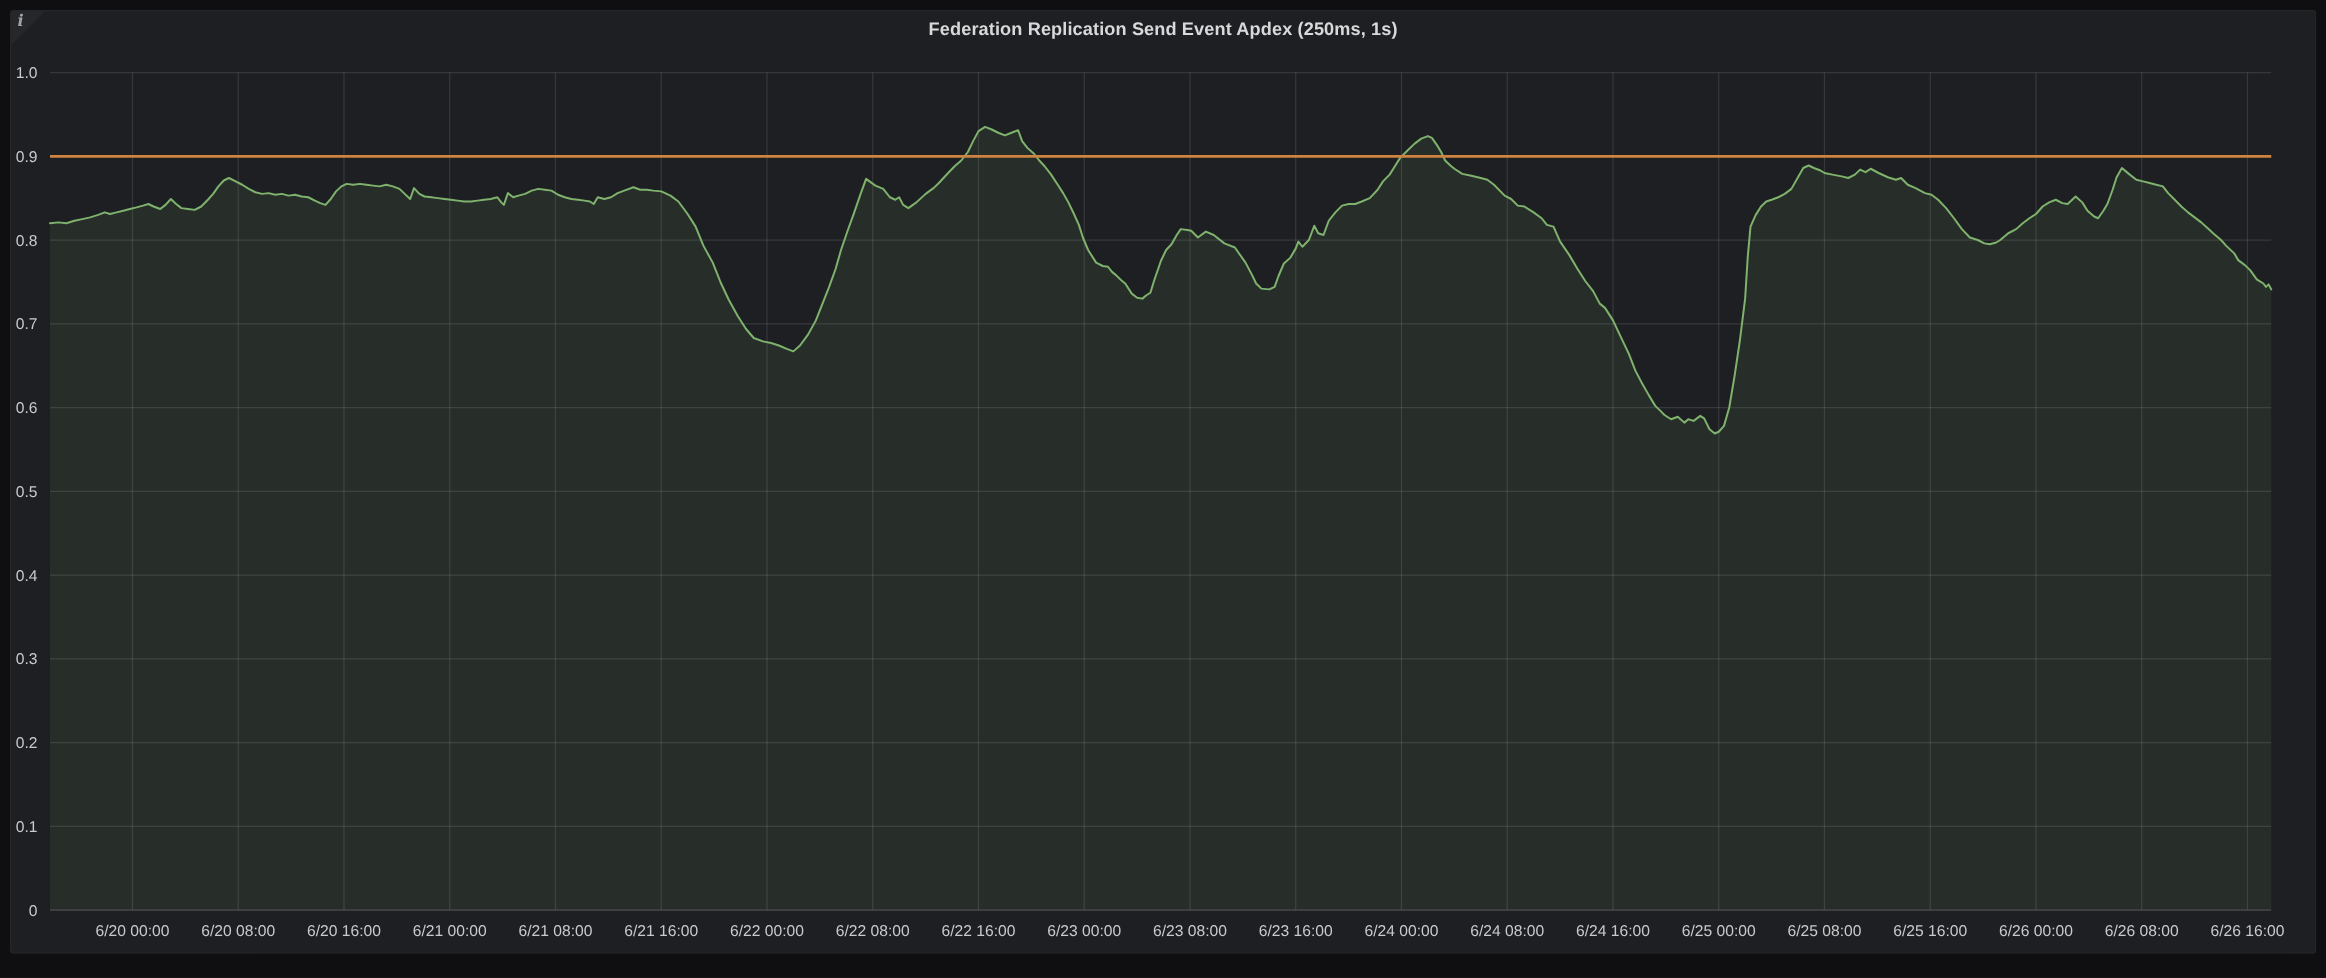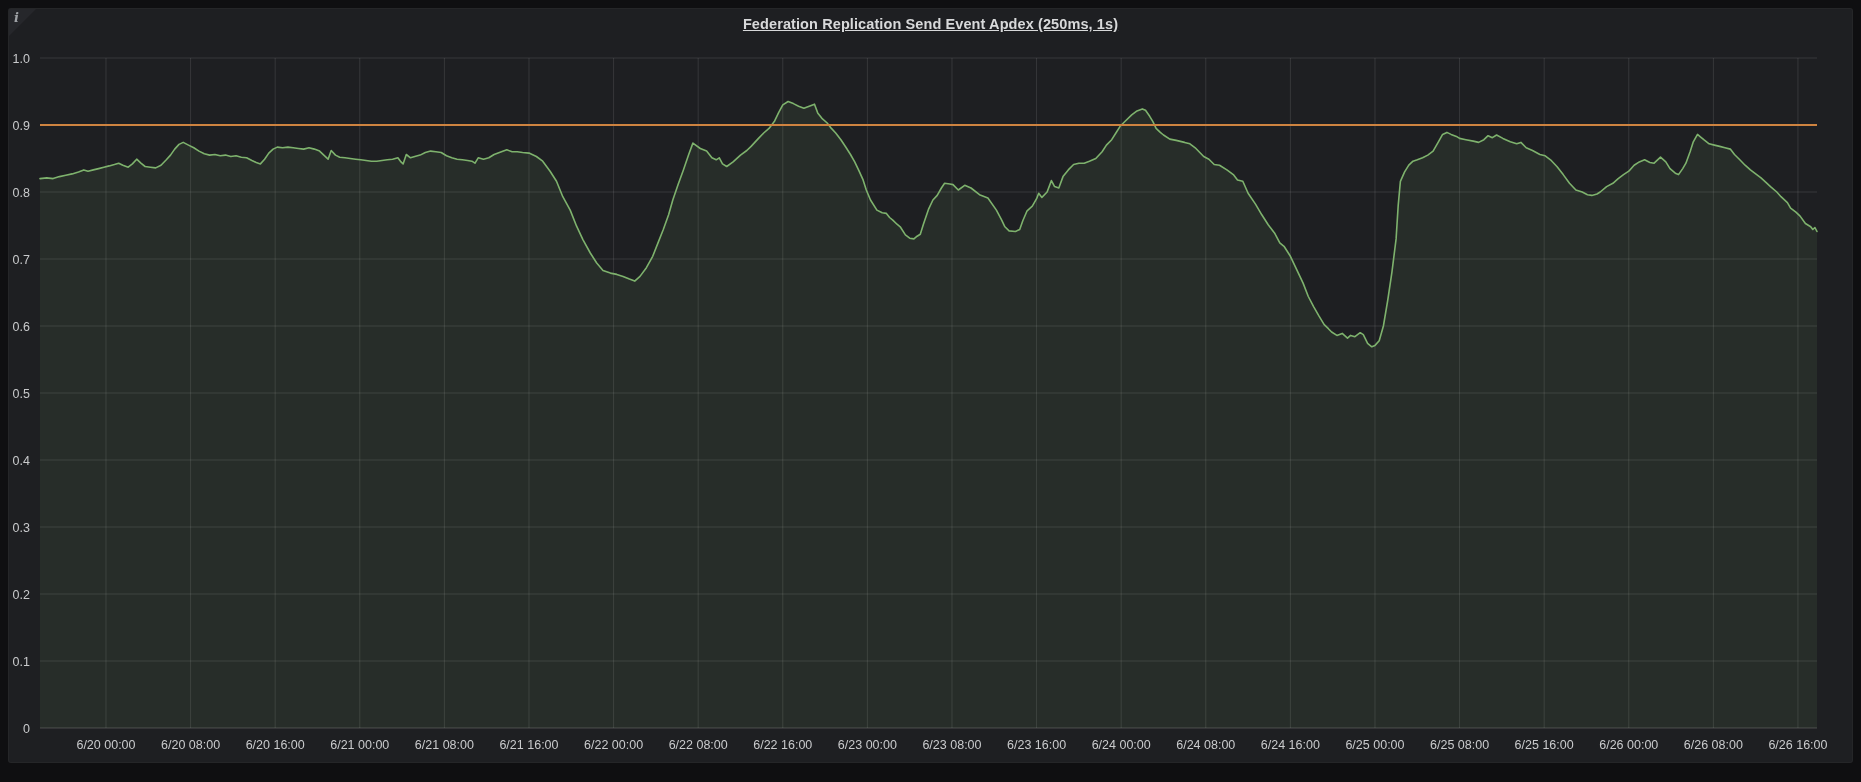--- a/index.html
+++ b/index.html
@@ -11,21 +11,21 @@
   .page { position:relative; width:1861px; height:782px; }
   .panel {
     position:absolute; left:8px; top:8px; width:1845px; height:755px;
     background:#1E1F22; border-radius:3px;
     border:1px solid rgba(255,255,255,0.03);
     box-sizing:border-box;
   }
   .panel-title {
     position:absolute; left:0; right:0; top:7px;
     text-align:center; font-size:14.5px; font-weight:700;
-    color:#D8D9DA; letter-spacing:0.1px; cursor:pointer;text-decoration:underline;
+    color:#D8D9DA; letter-spacing:0.1px; cursor:pointer;
   }
   .corner-info {
     position:absolute; left:0; top:0; width:0; height:0;
     border-top:27px solid #26272B; border-right:27px solid transparent;
     cursor:pointer;
   }
   .corner-info .glyph {
     position:absolute; left:5px; top:-26px;
     font-family:"DejaVu Serif", serif; font-style:italic; font-weight:700;
     font-size:13px; color:#9FA2A6;

